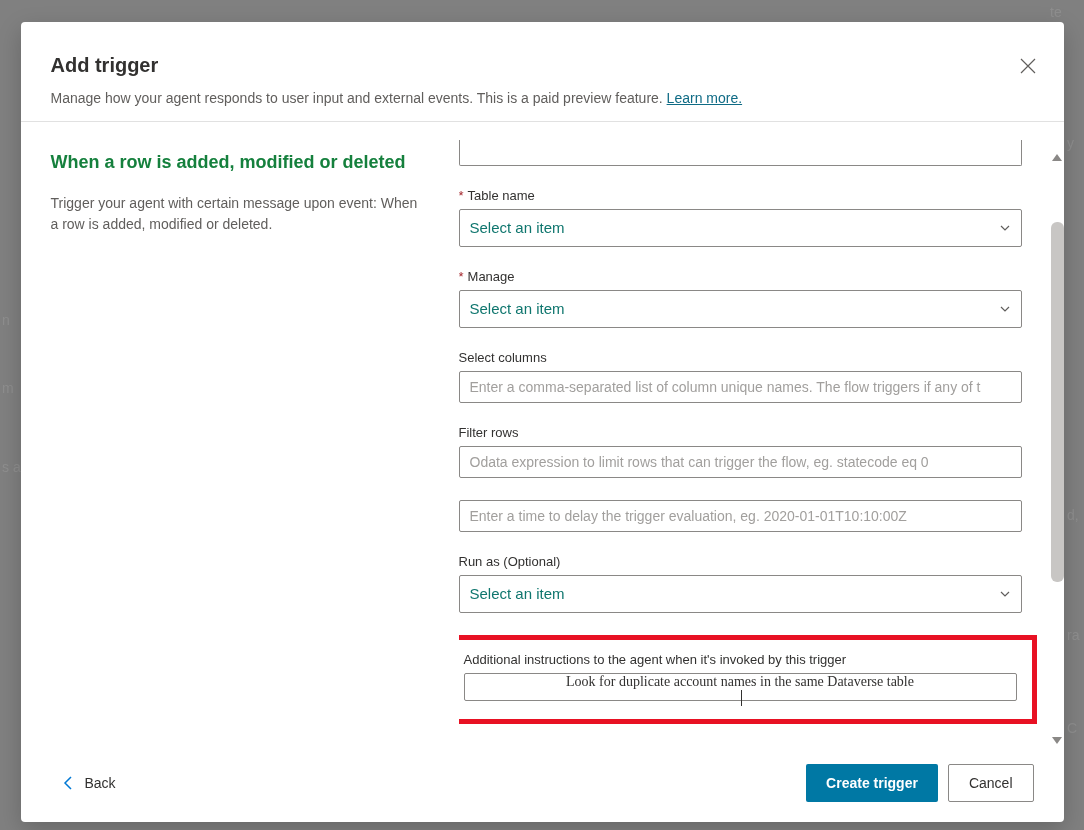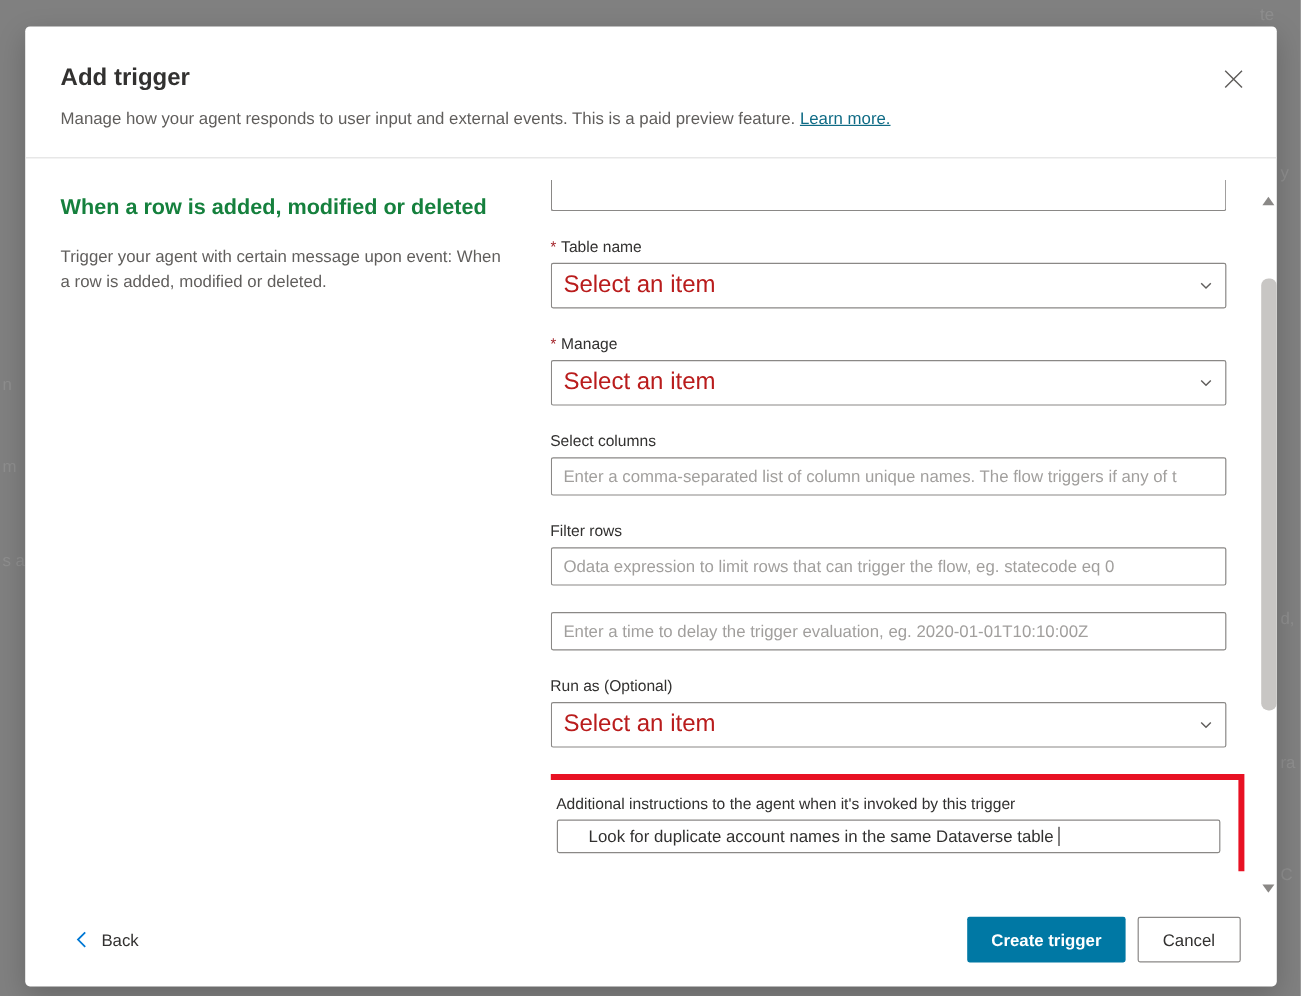--- a/index.html
+++ b/index.html
@@ -27,21 +27,21 @@
       width: 1043px;
       height: 800px;
       margin-top: 14px;
       border-radius: 4px;
       box-shadow: 0 8px 24px rgba(0,0,0,0.2);
       display: flex;
       flex-direction: column;
       position: relative;
     }
     .modal-header {
-      padding: 32px 30px 22px 30px;
+      padding: 32px 30px 12px 30px;
       border-bottom: 1px solid #e1e1e1;
       position: relative;
     }
     .modal-title {
       font-size: 20px;
       font-weight: 600;
       color: #323130;
       margin-bottom: 12px;
     }
     .modal-subtitle {
@@ -127,22 +127,22 @@
     }
     .input-field::placeholder {
       color: #a19f9d;
     }
     .select-field {
       width: 100%;
       height: 38px;
       border: 1px solid #8a8886;
       border-radius: 2px;
       padding: 0 10px;
-      font-size: 20px;
-      color: #b91c1c;
+      font-size: 15px;
+      color: #0f766e;
       background: #fff;
       cursor: pointer;
       position: relative;
       display: flex;
       align-items: center;
       justify-content: space-between;
     }
     .chevron-icon {
       color: #605e5c;
     }
@@ -151,26 +151,27 @@
       padding: 12px 15px 18px 15px;
       margin-top: 6px;
       margin-left: -15px;
       margin-right: -15px;
     }
     .additional-input {
       width: 100%;
       height: 28px;
       border: 1px solid #8a8886;
       border-radius: 2px;
-      padding: 0 26px;
-      font-size: 14px;
-      color: #323130;
-      font-family: Liberation Sans, sans-serif;
+      padding: 0 14px;
+      font-size: 14px;
+      color: #323130;
+      font-family: Liberation Serif, serif;
       outline: none;
       margin-top: 6px;
+      flex-direction: column;
     }
     .scroll-indicator-top {
       position: absolute;
       top: 32px;
       right: 2px;
       width: 0;
       height: 0;
       border-left: 5px solid transparent;
       border-right: 5px solid transparent;
       border-bottom: 7px solid #8a8886;

